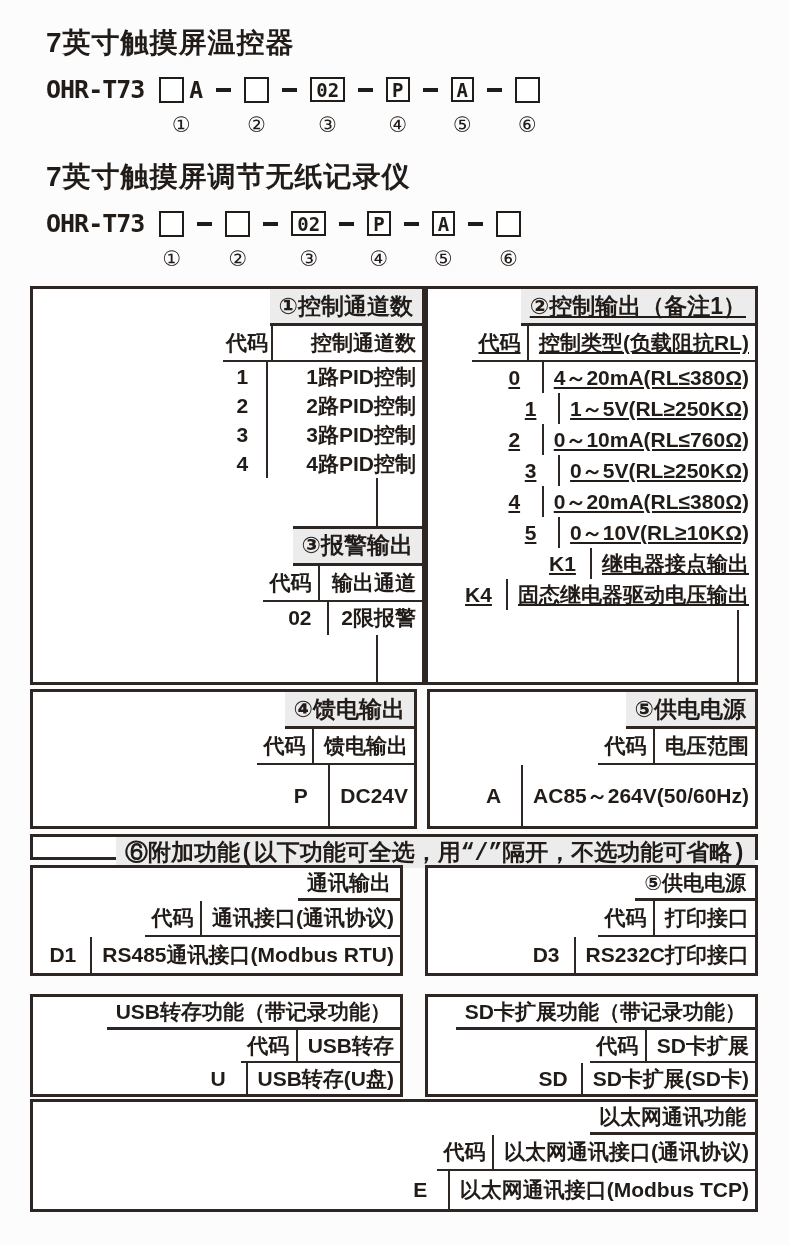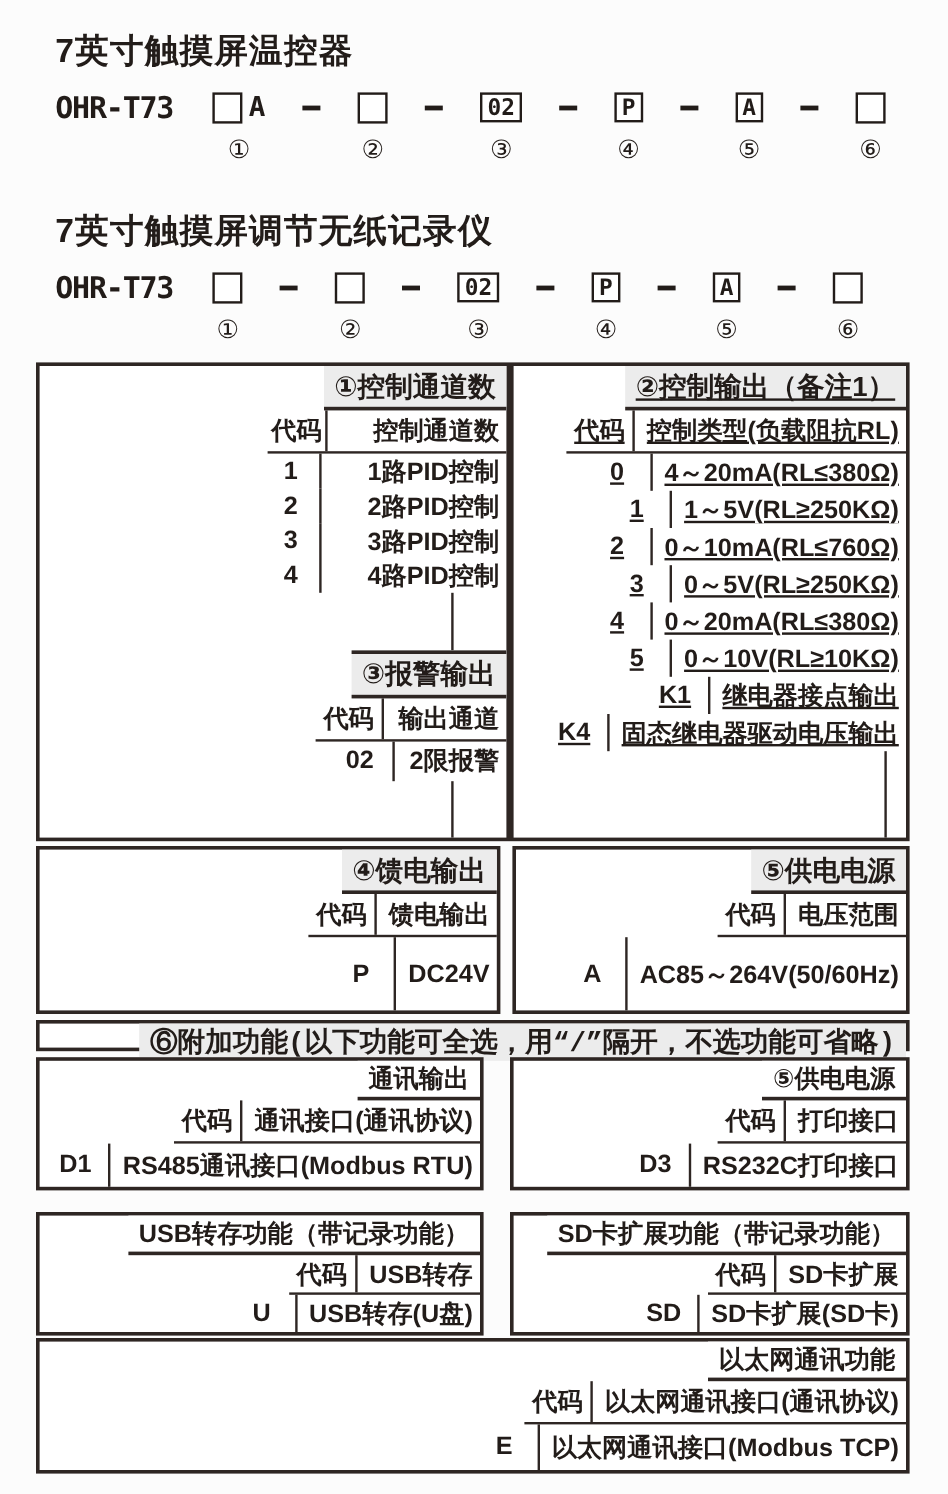--- a/index.html
+++ b/index.html
@@ -8,24 +8,24 @@
     --hbg:#ececec;         
   }
   html,body{margin:0;padding:0;}
   body{
     width:790px;height:1245px;background:#fcfcfc;color:var(--txt);
     font-family:"Liberation Sans","DejaVu Sans",sans-serif;
     overflow:hidden;
   }
   .top{padding:24px 0 0 46px;}
   .doc-title{font-size:28px;font-weight:600;letter-spacing:1px;margin:0 0 12px 0;}
-  .doc-title.second{margin-top:38px;}
-
-  
-  .model-line{display:flex;align-items:flex-start;gap:31px;
+  .doc-title.second{margin-top:22px;}
+
+  
+  .model-line{display:flex;align-items:flex-start;gap:13px;
     font-family:"DejaVu Sans Mono","Liberation Mono",monospace;font-weight:700;}
   .prefix{font-size:25px;line-height:31px;letter-spacing:-1px;margin-right:2px;}
   .slot{display:flex;flex-direction:column;align-items:center;gap:9px;}
   .slot-top{height:31px;display:flex;align-items:center;gap:5px;}
   .box-empty{width:25px;height:26px;border:2px solid var(--txt);box-sizing:border-box;background:#fff;}
   .box-val{min-width:16px;height:25px;padding:0 4px;border:2px solid var(--txt);box-sizing:border-box;
     display:flex;align-items:center;justify-content:center;font-size:19px;background:#fff;}
   .suffix{font-size:23px;}
   .dash{width:15px;height:4px;background:var(--txt);margin-top:14px;}
   .pos{font-family:"DejaVu Sans","Liberation Sans",sans-serif;font-weight:400;font-size:21px;line-height:22px;}

